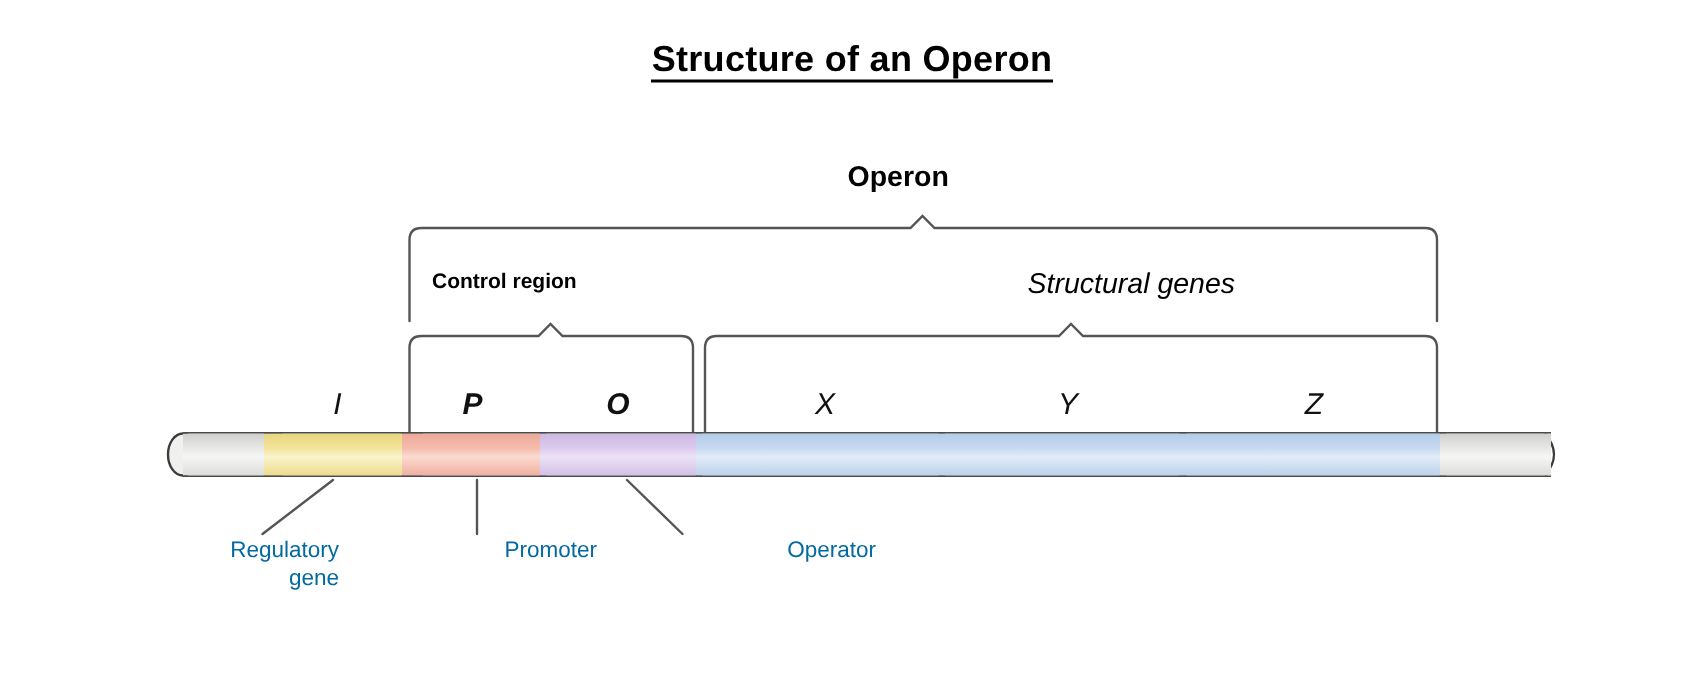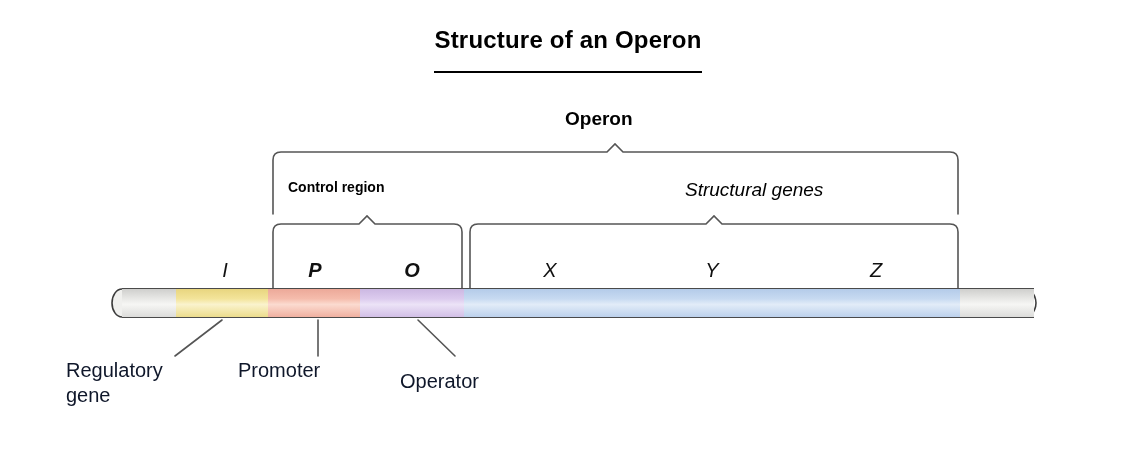--- a/index.html
+++ b/index.html
@@ -26,21 +26,21 @@
     top: 26px;
     width: 1136px;
     text-align: center;
     font-size: 24px;
     font-weight: bold;
     letter-spacing: 0.2px;
     color: #000000;
   }
   .title span {
     border-bottom: 2px solid #000000;
-    padding-bottom: 18px;
+    padding-bottom: 0;
   }
 
   
   .lbl {
     position: absolute;
     white-space: nowrap;
     color: #000000;
     text-align: center;
   }
   .lbl-operon {
@@ -96,23 +96,23 @@
     top: 0;
     height: 30px;
     border-top: 1px solid #4a4a4a;
     border-bottom: 1px solid #4a4a4a;
     box-sizing: border-box;
   }
 
   
   .callout {
     position: absolute;
-    font-size: 20px;
-    color: #0f172a;
-    text-align: left;
+    font-size: 15px;
+    color: #0369a1;
+    text-align: right;
     line-height: 1.25;
     white-space: pre-line;
   }
 </style>
 </head>
 <body>
 
 <div id="canvas">
 
   <div class="title">
@@ -172,15 +172,15 @@
       <div class="gene-letter bold" style="left: 295px; width: 40px;">P</div>
       <div class="gene-letter bold" style="left: 392px; width: 40px;">O</div>
       <div class="gene-letter" style="left: 530px; width: 40px;">X</div>
       <div class="gene-letter" style="left: 692px; width: 40px;">Y</div>
       <div class="gene-letter" style="left: 856px; width: 40px;">Z</div>
     </div>
 
   <div class="callout" style="left:66px; top:358px; width:160px;">Regulatory
 gene</div>
   <div class="callout" style="left:238px; top:358px; width:160px;">Promoter</div>
-  <div class="callout" style="left:400px; top:358px; width:160px;margin-top:11px;">Operator</div>
+  <div class="callout" style="left:424px; top:358px; width:160px;">Operator</div>
 
 </div>
 
 </body></html>

